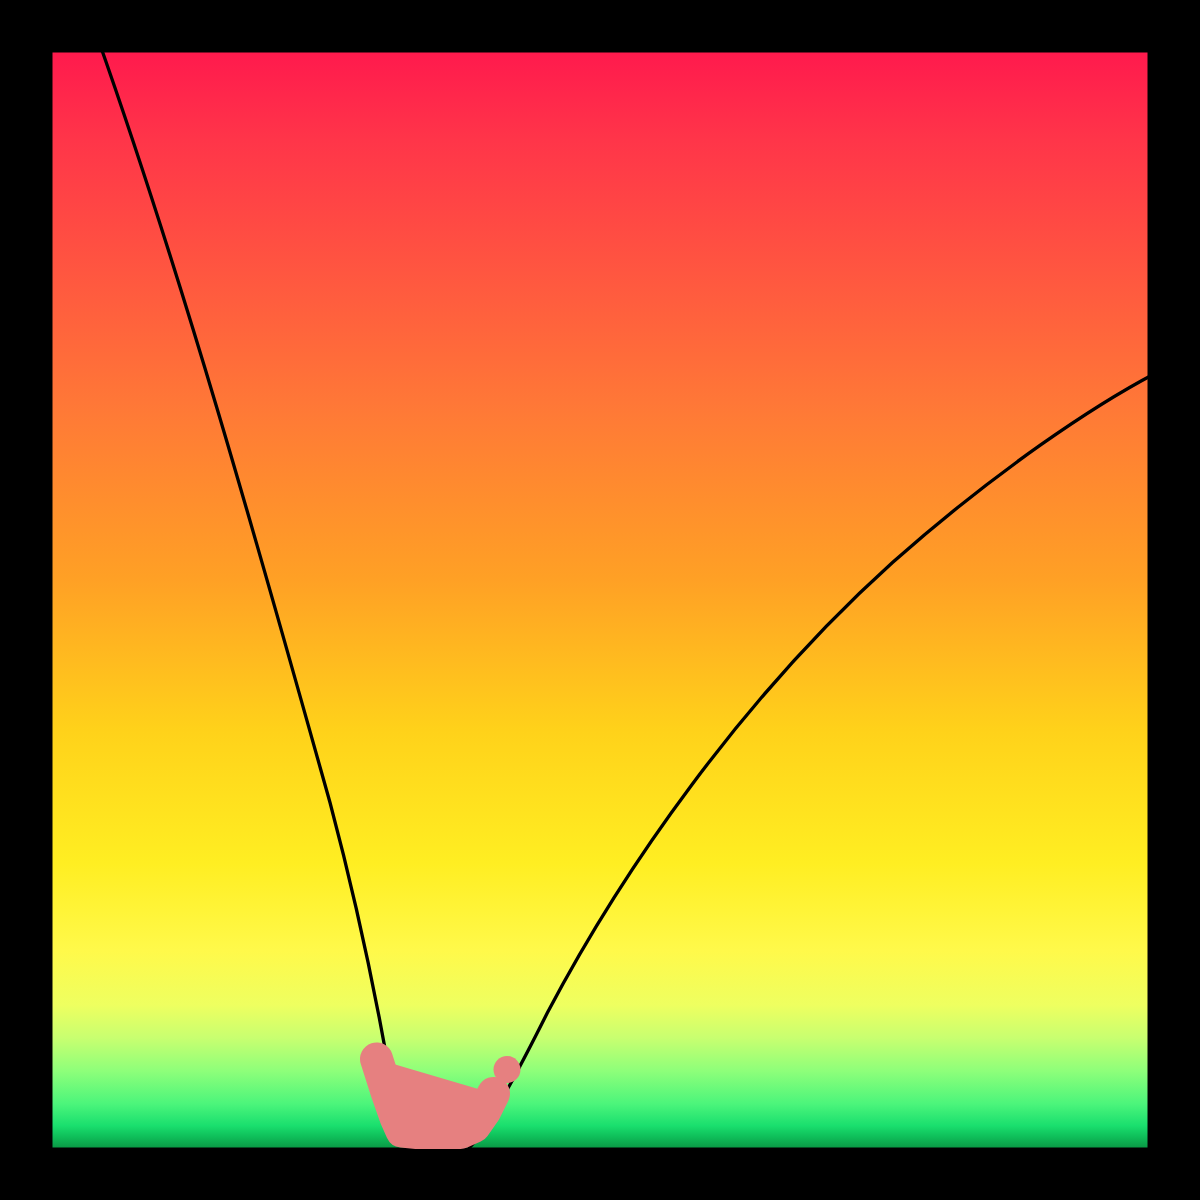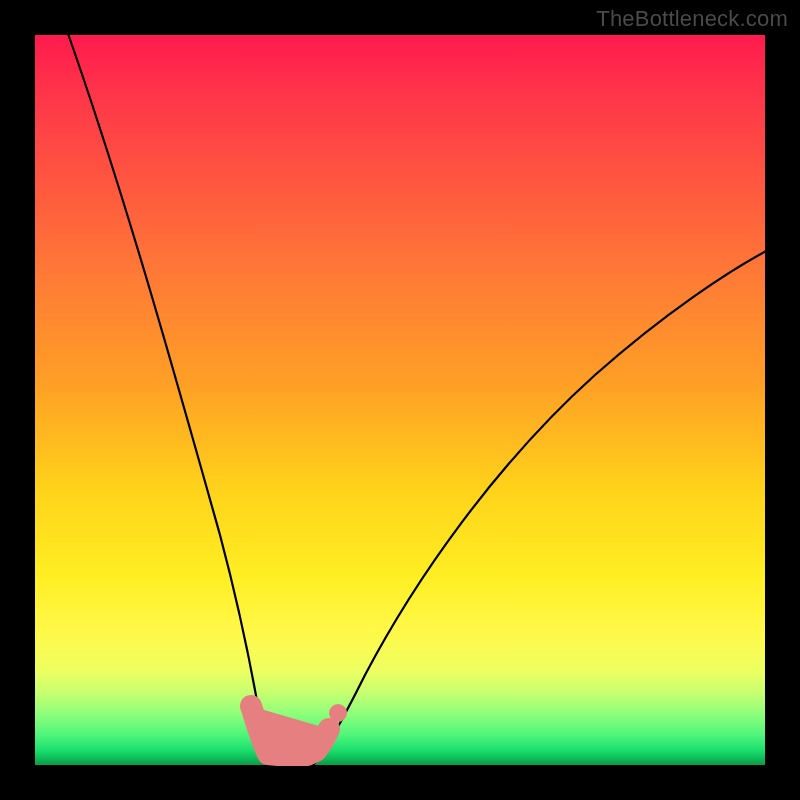--- a/index.html
+++ b/index.html
@@ -106,14 +106,13 @@
              L 243 720
              L 258 720
              L 272 720
              L 281 716
              L 288 706
              L 294 694"></path>
 
     <circle class="dot" r="9" cx="303" cy="678"></circle>
   </svg>
 
-  <div class="watermark">TheBottleneck.com</div>
 </div>
 
 </body></html>

